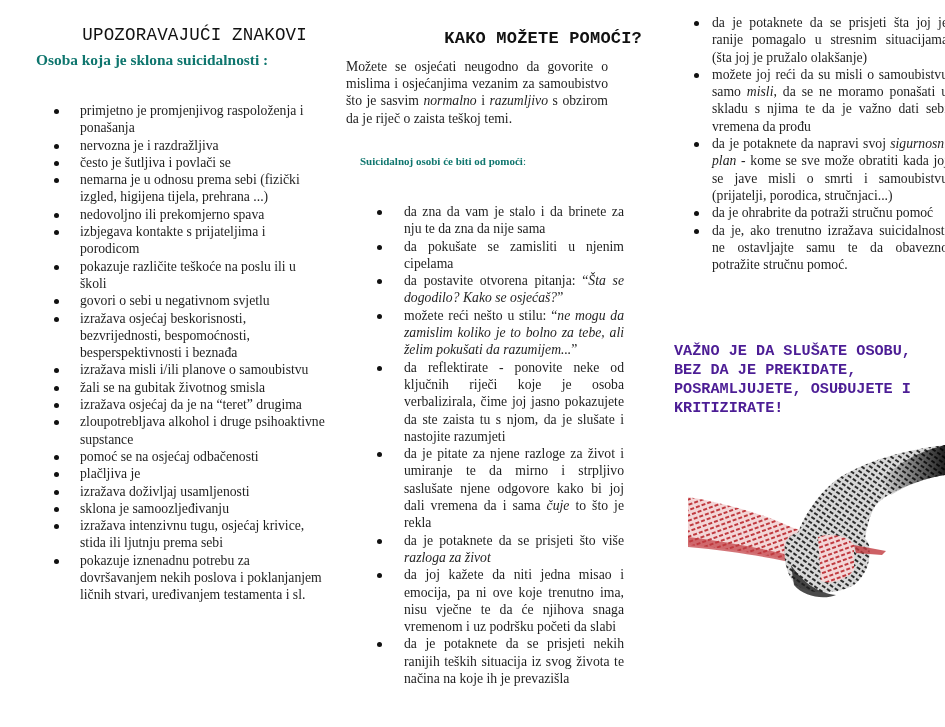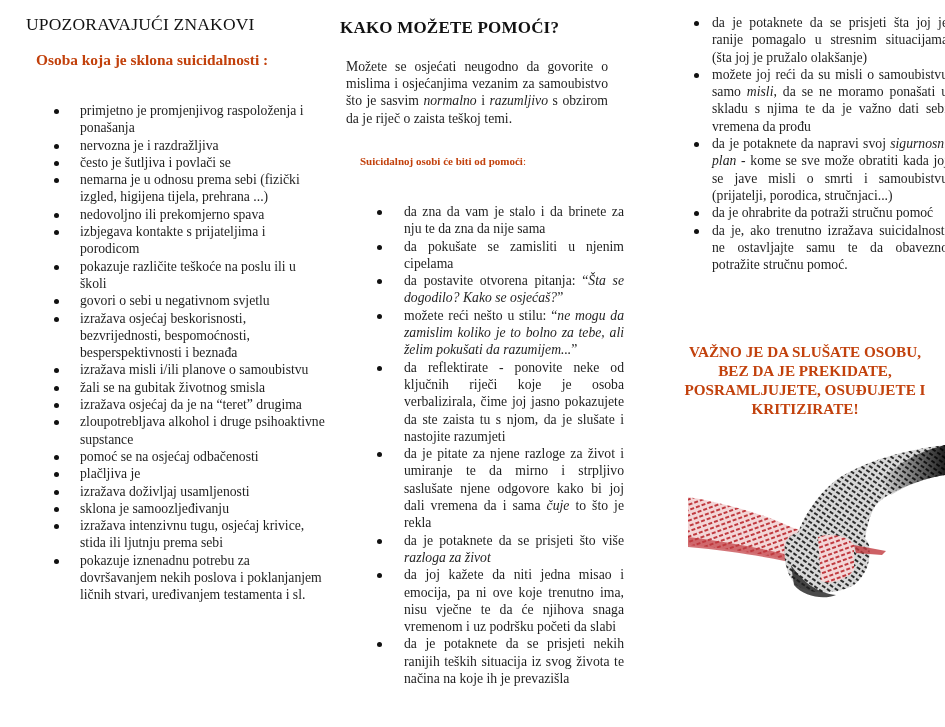--- a/index.html
+++ b/index.html
@@ -7,29 +7,29 @@
       width: 945px; height: 727px; position: relative; overflow: hidden;
       font-family: "Liberation Serif", "DejaVu Serif", serif;
       color: #1e1e1e;
     }
     .col { position: absolute; top: 0; }
     .col1 { left: 26px; width: 285px; }
     .col2 { left: 340px; width: 275px; }
     .col3 { left: 674px; width: 262px; }
 
     h1 {
-      font-size: 17.5px; font-weight: normal; margin: 0; text-align: left;
-      letter-spacing: 0.2px; color: #111;
+      font-size: 17.5px; font-weight: normal; margin: 11px; text-align: right;
+      letter-spacing: 0.2px; color: #111; font-family: Liberation Mono, monospace;
     }
     .col1 h1 { position: absolute; top: 14px; left: 0; width: 270px; }
-    .col2 h1 { position: absolute; top: 18px; left: 0; width: 275px; font-weight: bold; font-size: 17px; }
+    .col2 h1 { position: absolute; top: 18px; left: 16px; width: 275px; font-weight: bold; font-size: 17px; }
     .col1 h1 { font-weight: normal; }
 
     .subhead {
-      position: absolute; font-weight: bold; font-size: 15.4px; color: #c2410c;
+      position: absolute; font-weight: bold; font-size: 15.4px; color: #0f766e;
       white-space: nowrap;
     }
     .col1 .subhead { top: 51px; left: 10px; }
     .col2 .subhead { top: 155px; left: 20px; font-size: 11px; }
 
     .intro {
       position: absolute; top: 44px; left: 6px; width: 262px;
       font-size: 13.7px; line-height: 17.3px; text-align: justify;
     }
 
@@ -46,22 +46,23 @@
     .col1 ul.list li .bullet { left: -26px; }
     .col2 ul.list { top: 191px; left: 52px; width: 220px; text-align: justify; }
     .col2 ul.list li .bullet { left: -27px; }
     .col3 ul.list { top: 2px; left: 26px; width: 236px; text-align: justify; }
     .col3 ul.list li .bullet { left: -18px; }
 
     .col2 ul.list li, .col3 ul.list li { text-align-last: left; }
 
     .callout {
       position: absolute; top: 342px; left: 0; width: 262px;
-      font-weight: bold; font-size: 15.2px; line-height: 19px; text-align: center;
-      color: #c2410c;
+      font-weight: bold; font-size: 15.2px; line-height: 19px; text-align: left;
+      color: #4c1d95;
+      font-family: Liberation Mono, monospace;
     }
 
     .illustration {
       position: absolute; left: 686px; top: 445px; width: 259px; height: 160px;
     }
     em { font-style: italic; font-family: Liberation Serif, serif; }
   </style>
 </head>
 <body>
 

